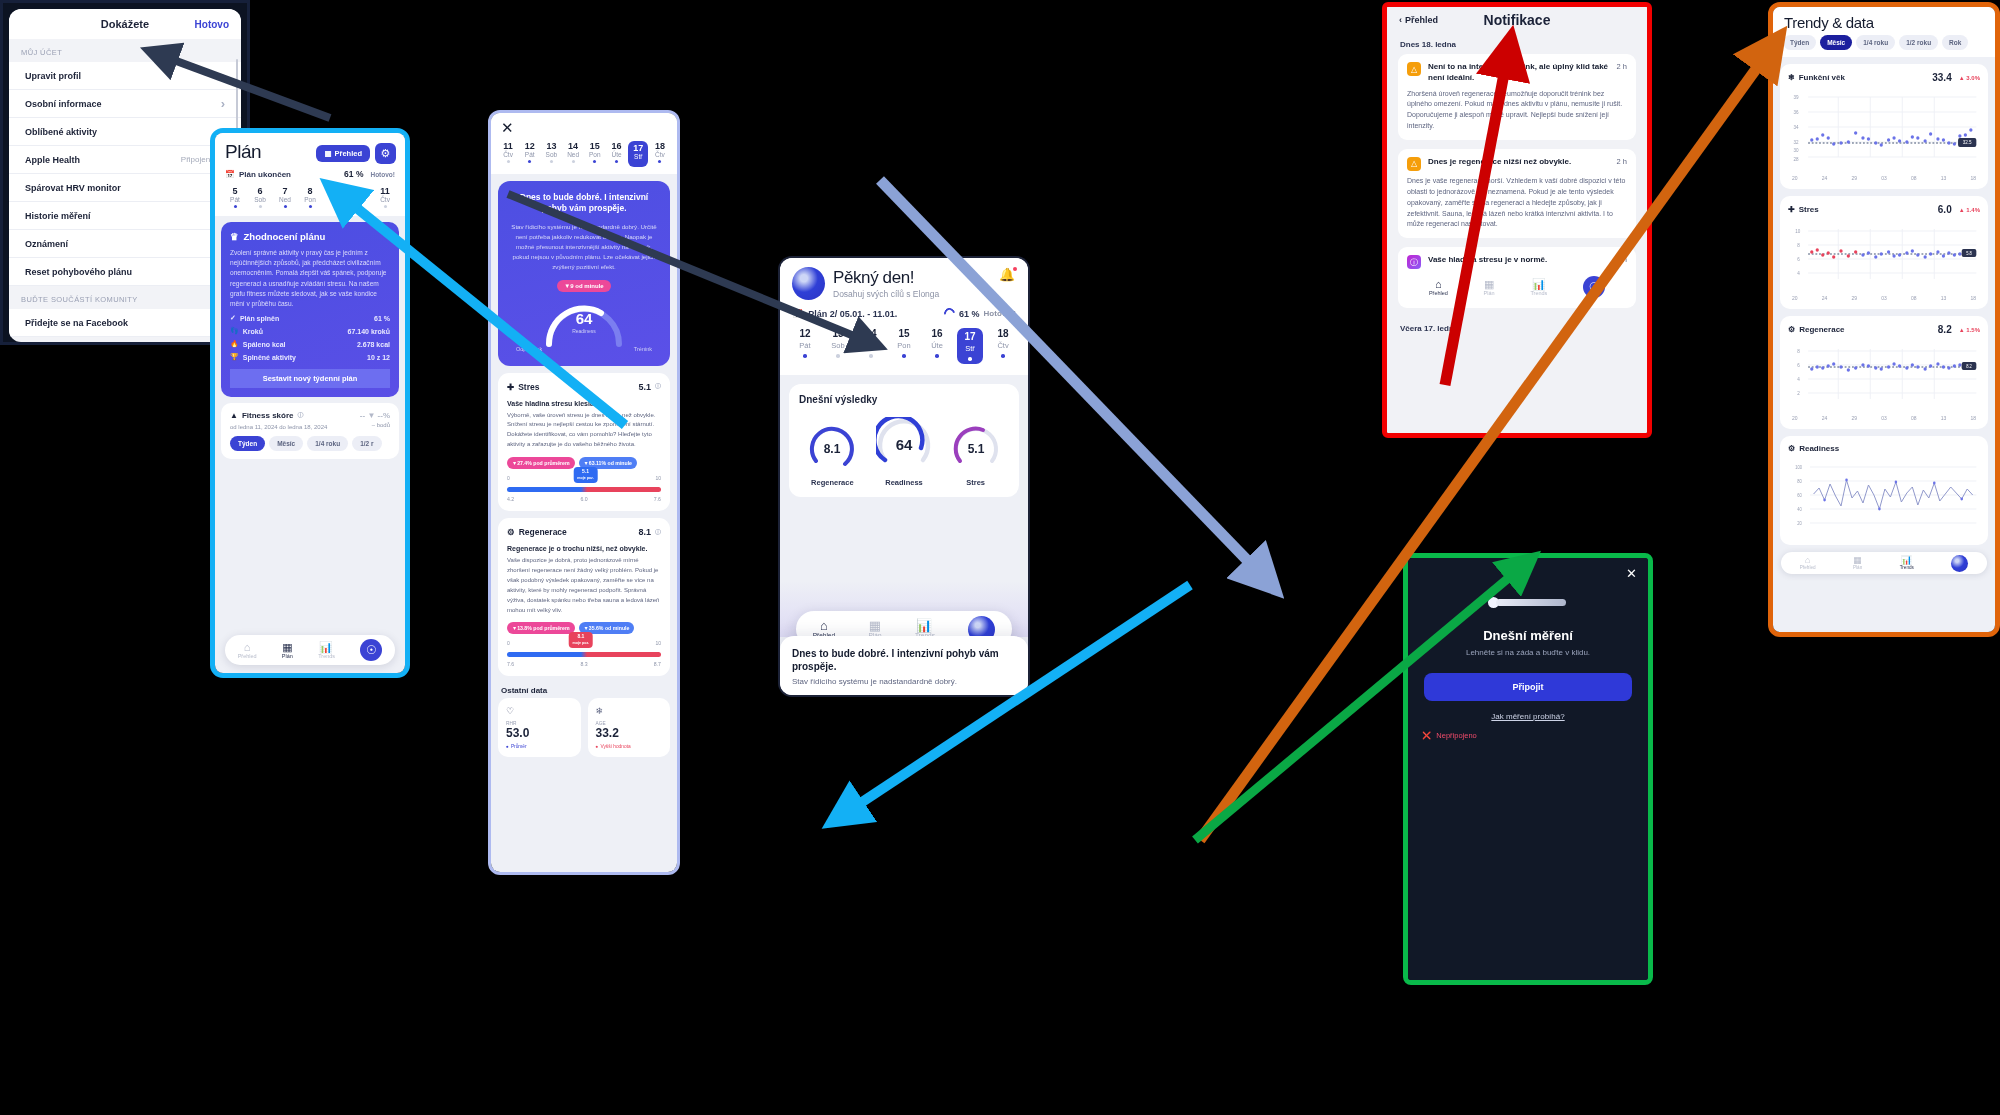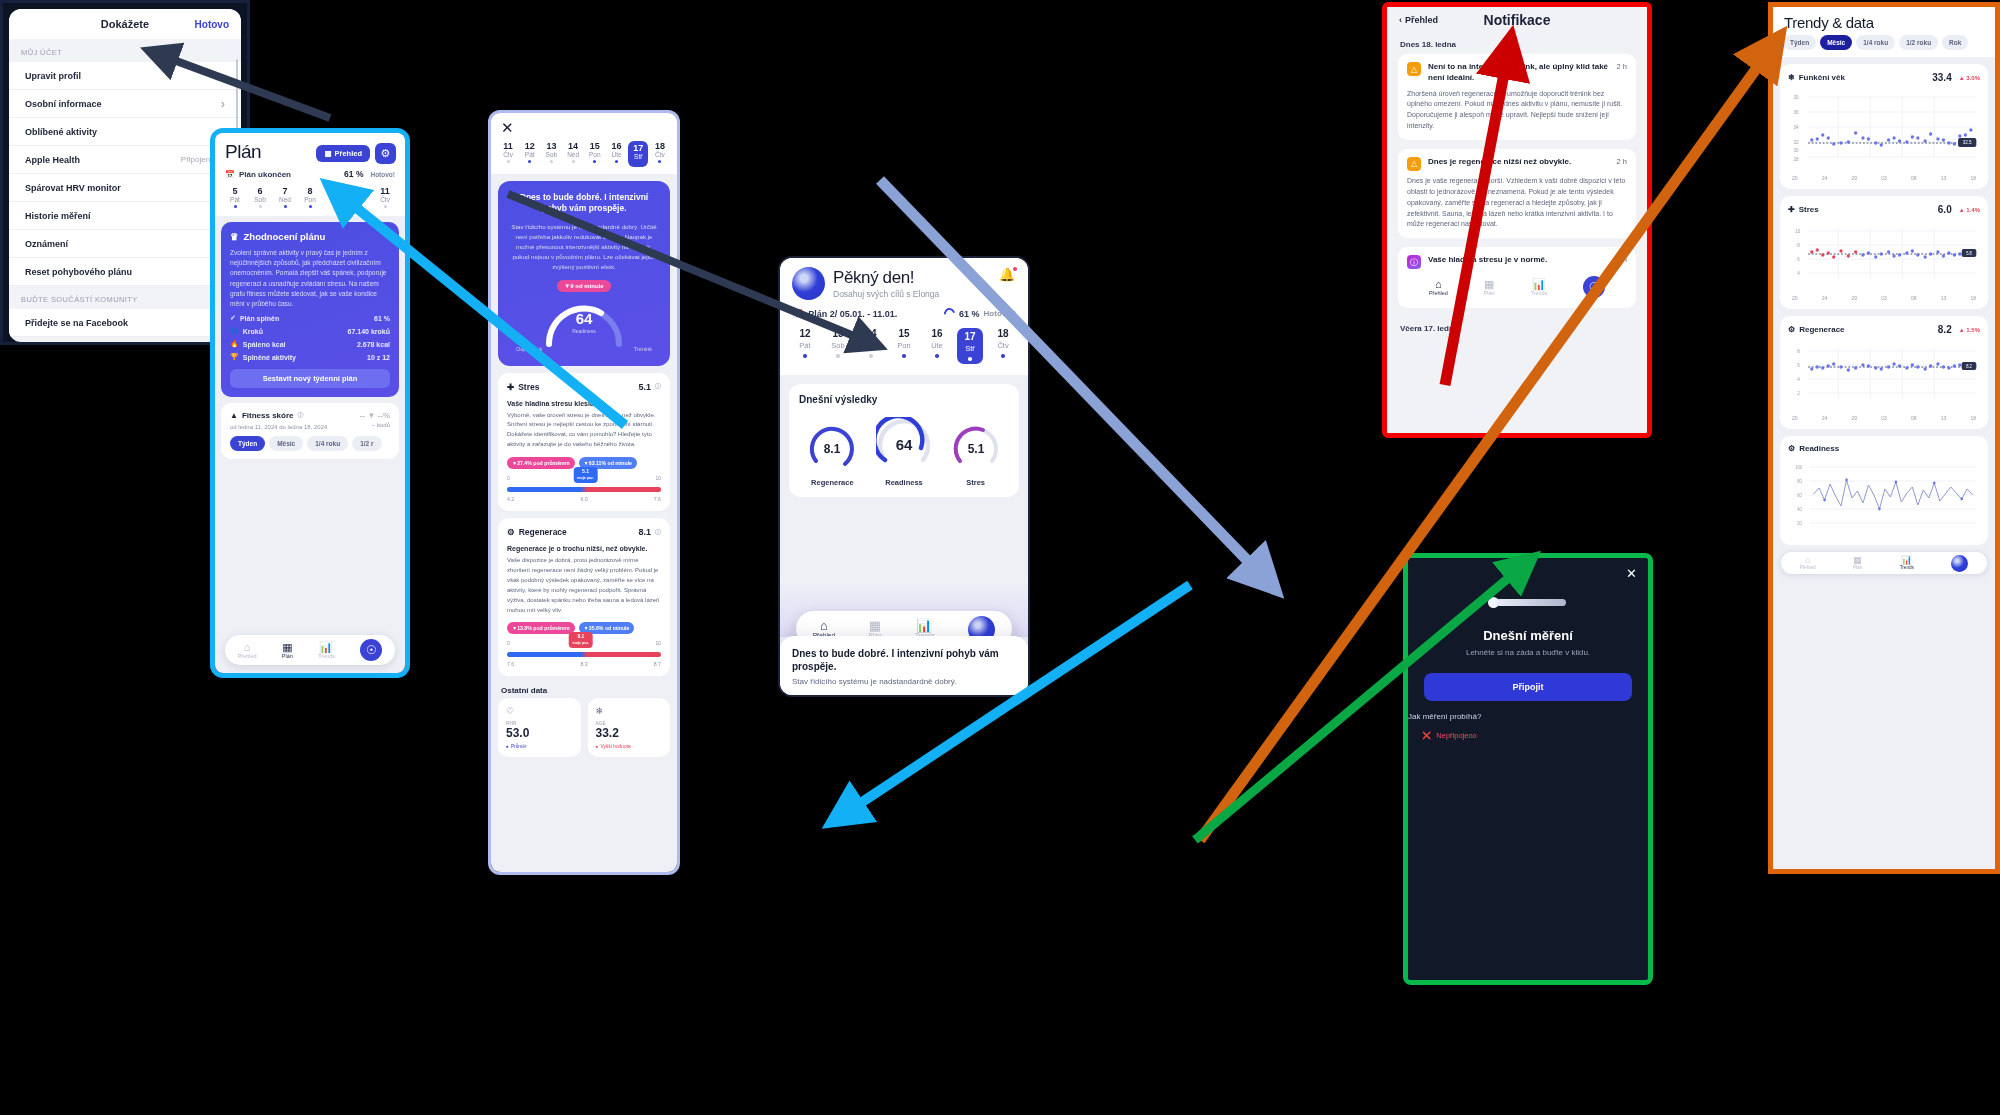--- a/index.html
+++ b/index.html
@@ -42,21 +42,21 @@
   .pd b { display:block; font-size:9px; color:#1b2238; }
   .pd s { display:block; font-size:6.5px; color:#8e95aa; text-decoration:none; }
   .pd i { display:block; width:3px; height:3px; border-radius:50%; background:#3b43d4; margin:2px auto 0;}
   .pd.off i { background:#ccd1de; }
   .card-blue { margin:6px; background:#4d4fe0; background:linear-gradient(160deg,#4b4ee2,#5a4fe6); border-radius:10px; padding:9px; color:#fff;}
   .cb-h { display:flex; align-items:center; gap:5px; font-size:9.5px; font-weight:700; margin-bottom:6px;}
   .cb-p { font-size:6.6px; line-height:1.55; color:#dcdcfb; }
   .cb-row { display:flex; align-items:center; font-size:7px; margin-top:5px; color:#e9e9ff;}
   .cb-row .l { display:flex; align-items:center; gap:4px; font-weight:600;}
   .cb-row .v { margin-left:auto; font-weight:700; }
-  .cb-btn { margin-top:8px; background:#6d6ef0; border-radius:6px; text-align:center; font-size:7.5px; font-weight:600; padding:5px; color:#fff;}
+  .cb-btn { margin-top:8px; background:#6d6ef0; border-radius:0; text-align:center; font-size:7.5px; font-weight:600; padding:5px; color:#fff;}
   .wcard { background:#fff; margin:6px; border-radius:10px; padding:8px 9px;}
   .wc-t { font-size:8px; font-weight:700; color:#1b2238; margin-bottom:7px;}
   .seg3 { display:flex; gap:4px; border-bottom:1px solid #e9ebf2; padding-bottom:5px;}
   .s3 { flex:1; text-align:center;}
   .s3 b { font-size:7px; color:#1b2238; display:block;}
   .s3 s { font-size:5.5px; color:#8e95aa; text-decoration:none; display:block; margin-top:3px;}
   .s3.sel b { color:#3b43d4; }
   .fit-h { display:flex; align-items:center; gap:4px; font-size:8px; font-weight:700; color:#1b2238;}
   .fit-r { margin-left:auto; font-size:8px; color:#b2b8c8; font-weight:700;}
   .fit-d { font-size:6px; color:#8e95aa; margin-top:4px;}
@@ -163,30 +163,30 @@
   
   #p-measure { left:1403px; top:553px; width:250px; height:432px; border:5px solid #09b94a; border-radius:8px; background:#0e1525;}
   #p-measure .screen { background:#111827; }
   .ms-x { position:absolute; right:11px; top:8px; font-size:13px; color:#fff;}
   .ms-dev { margin:36px auto 0; width:80px; height:18px; position:relative;}
   .ms-dev .ball { position:absolute; left:0; top:3px; width:11px; height:11px; border-radius:50%; background:#f2f4ff;}
   .ms-dev .band { position:absolute; left:8px; top:5px; width:70px; height:7px; border-radius:5px; background:linear-gradient(90deg,#e9ecf7,#aeb6cc);}
   .ms-t { text-align:center; font-size:13px; font-weight:700; color:#fff; margin-top:16px;}
   .ms-s { text-align:center; font-size:8px; color:#9aa3bb; margin-top:5px;}
   .ms-btn { margin:16px 16px 0; background:#2f39d8; color:#fff; text-align:center; font-size:9px; font-weight:700; border-radius:8px; padding:9px;}
-  .ms-link { font-size:8px; color:#cdd3e6; margin-top:11px;}
+  .ms-link { text-align:center; font-size:8px; color:#cdd3e6; margin-top:11px;text-decoration:underline;}
   .ms-stat { display:flex; align-items:center; gap:5px; font-size:7.5px; color:#f04b6a; padding:10px 14px 0;}
   .ms-panel { margin:6px 11px 0; background:#1d2639; border-radius:9px; padding:2px 10px;}
   .ms-row { display:flex; align-items:center; font-size:7.5px; color:#dfe4f2; padding:7px 0; border-bottom:1px solid #2b3449;}
   .ms-row .u { margin-left:auto; color:#9aa3bb;}
   .ms-dash { border-top:1px dashed #44506b; margin-top:10px; position:relative; height:19px;}
   .ms-dash span { position:absolute; right:0; top:-6px; font-size:7px; color:#dfe4f2; background:#111827; padding-left:4px;}
 
   
-  #p-trends { left:1768px; top:2px; width:232px; height:872px; border:5px solid #e0640a; border-radius:0; background:#0b1020;}
+  #p-trends { left:1768px; top:2px; width:232px; height:635px; border:5px solid #e0640a; border-radius:12px; background:#0b1020;}
   #p-trends .screen { background:#eef0f6; }
   .tr-t { font-size:15px; font-weight:500; color:#141b2e; padding:7px 11px 4px; background:#fff; letter-spacing:-.3px;}
   .tr-pills { display:flex; gap:4px; padding:0 10px 7px; background:#fff; overflow:hidden;}
   .tr-pill { font-size:6.5px; font-weight:600; padding:4px 7px; border-radius:11px; background:#eceef6; color:#5c6480; white-space:nowrap;}
   .tr-pill.on { background:#1c1f9e; color:#fff;}
   .ch-card { background:#fff; margin:7px; border-radius:10px; padding:8px;}
   .ch-h { display:flex; align-items:center; gap:4px; font-size:8px; font-weight:700; color:#1b2238;}
   .ch-v { margin-left:auto; font-size:10px; font-weight:700; color:#1b2238;}
   .ch-d { font-size:6px; font-weight:700; color:#e8435c; margin-left:3px;}
   .ch-body { position:relative; height:84px; margin-top:6px;}

